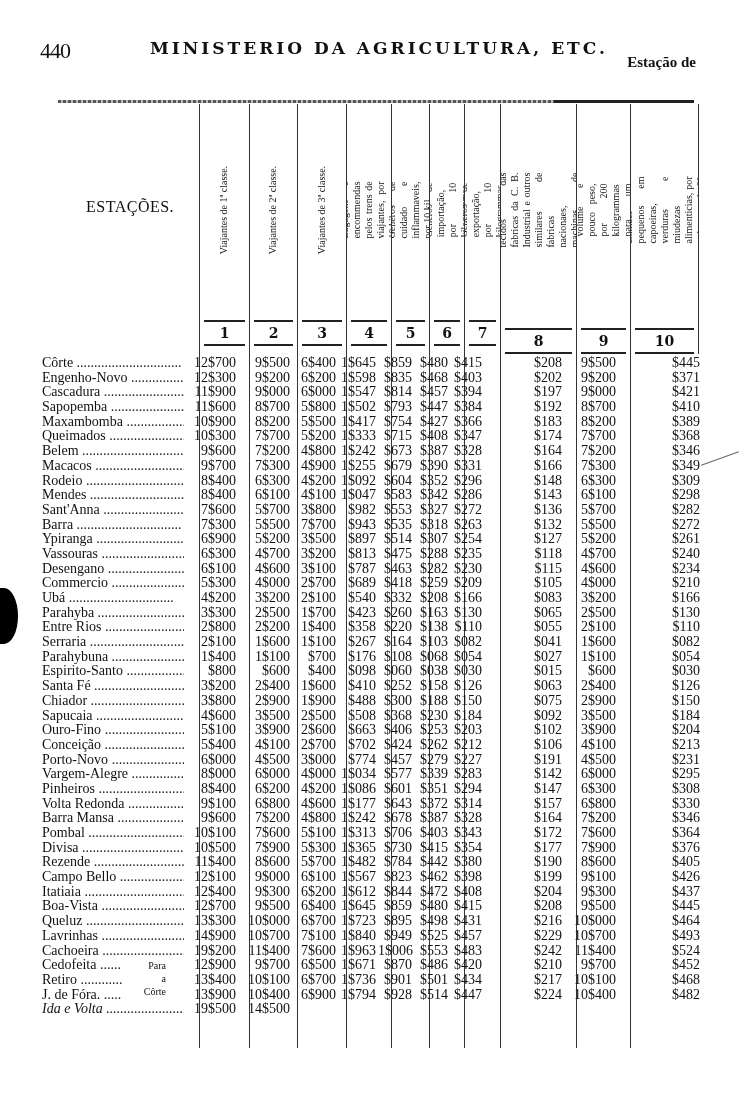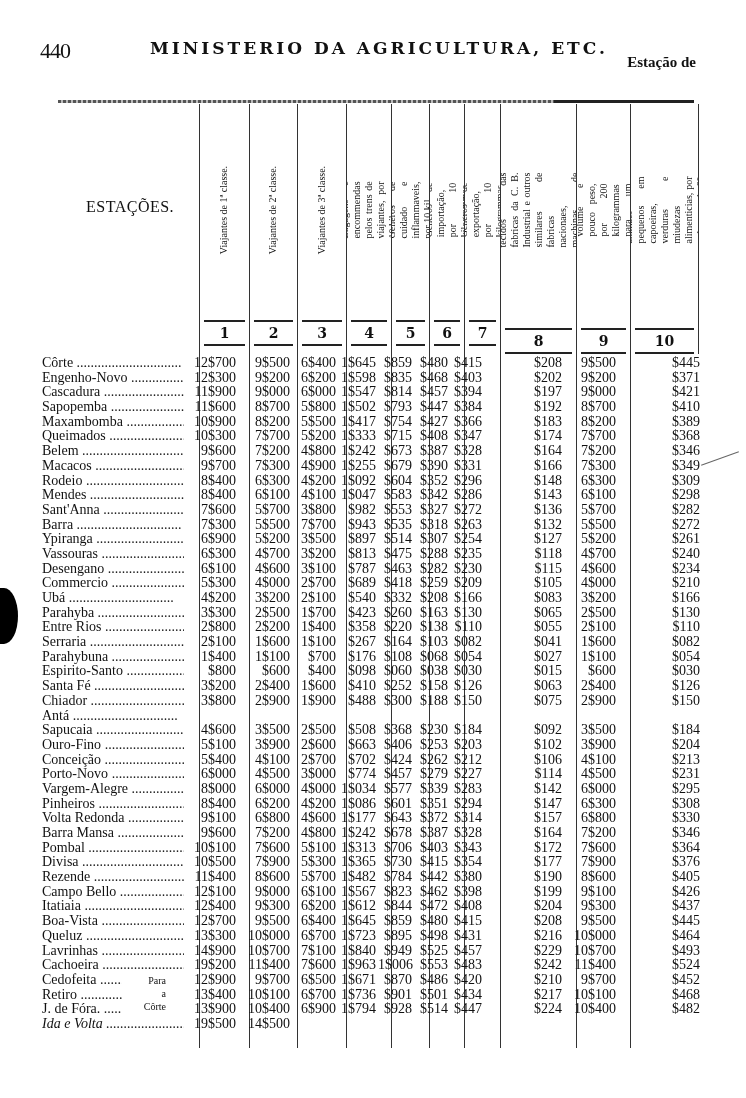--- a/index.html
+++ b/index.html
@@ -415,33 +415,20 @@
       <span class="c3">1$900</span>
       <span class="c4">$488</span>
       <span class="c5">$300</span>
       <span class="c6">$188</span>
       <span class="c7">$150</span>
       <span class="c8">$075</span>
       <span class="c9">2$900</span>
       <span class="c10">$150</span>
     </div>
     <div class="row">
-      <span class="name"><span>Antá</span><span class="dots"> ..............................</span></span>
-      <span class="c1"></span>
-      <span class="c2"></span>
-      <span class="c3"></span>
-      <span class="c4"></span>
-      <span class="c5"></span>
-      <span class="c6"></span>
-      <span class="c7"></span>
-      <span class="c8"></span>
-      <span class="c9"></span>
-      <span class="c10"></span>
-    </div>
-    <div class="row">
       <span class="name"><span>Sapucaia</span><span class="dots"> ..............................</span></span>
       <span class="c1">4$600</span>
       <span class="c2">3$500</span>
       <span class="c3">2$500</span>
       <span class="c4">$508</span>
       <span class="c5">$368</span>
       <span class="c6">$230</span>
       <span class="c7">$184</span>
       <span class="c8">$092</span>
       <span class="c9">3$500</span>
@@ -475,21 +462,21 @@
     </div>
     <div class="row">
       <span class="name"><span>Porto-Novo</span><span class="dots"> ..............................</span></span>
       <span class="c1">6$000</span>
       <span class="c2">4$500</span>
       <span class="c3">3$000</span>
       <span class="c4">$774</span>
       <span class="c5">$457</span>
       <span class="c6">$279</span>
       <span class="c7">$227</span>
-      <span class="c8">$114</span>
+      <span class="c8">$191</span>
       <span class="c9">4$500</span>
       <span class="c10">$231</span>
     </div>
     <div class="row">
       <span class="name"><span>Vargem-Alegre</span><span class="dots"> ..............................</span></span>
       <span class="c1">8$000</span>
       <span class="c2">6$000</span>
       <span class="c3">4$000</span>
       <span class="c4">1$034</span>
       <span class="c5">$577</span>

